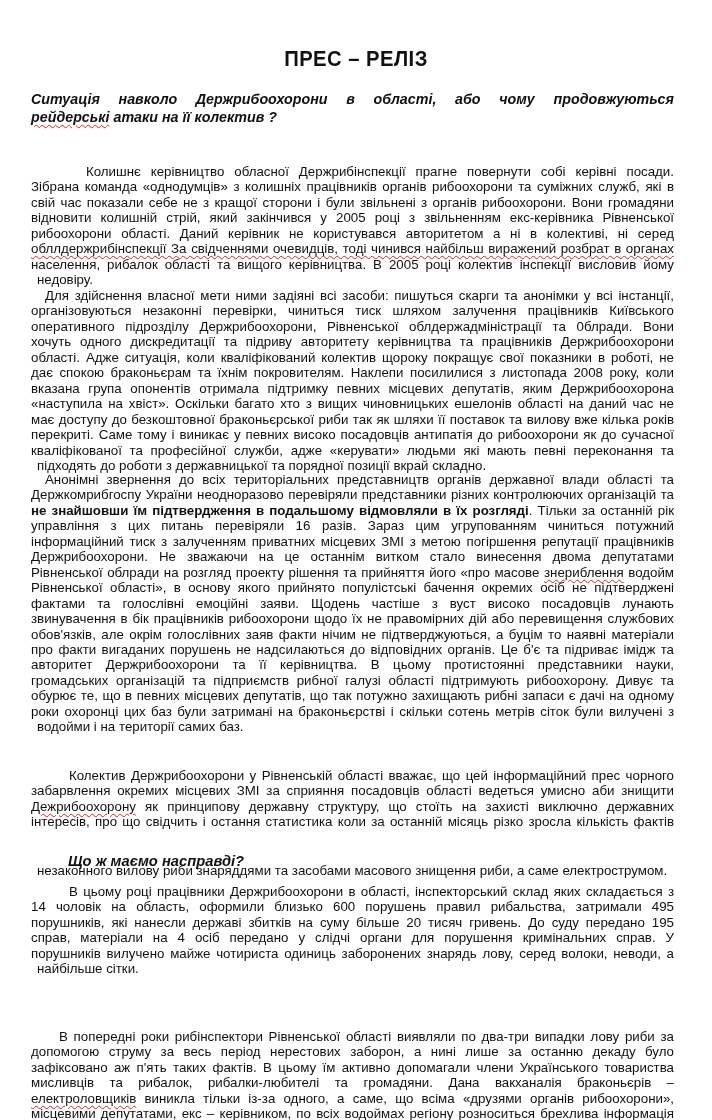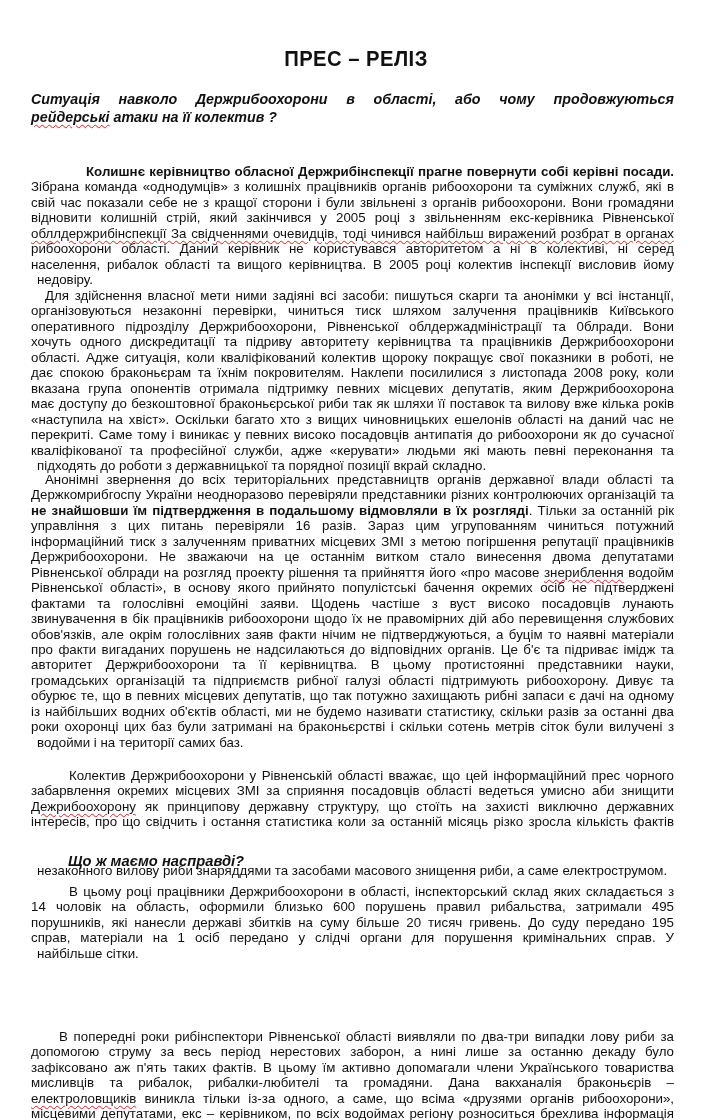--- a/index.html
+++ b/index.html
@@ -13,21 +13,21 @@
               font-style: italic; font-weight: bold; font-size: 15.2px; line-height: 18px;
               transform: scaleX(0.94); transform-origin: left top; width: 684px; }
   .subtitle .ln { display: block; text-align: justify; text-align-last: justify; }
   .subtitle .ln.last { text-align-last: left; }
   .heading2 { position: absolute; left: 68px; top: 852px; font-style: italic; font-weight: bold;
               font-size: 15.5px; line-height: 18px; transform: scaleX(0.95); transform-origin: left top; }
   .para { position: absolute; left: 31px; width: 643px; font-size: 13.3px; line-height: 15.45px; }
   .para .ln { display: block; white-space: nowrap; text-align: justify; text-align-last: justify;
               overflow: visible; }
   .para .ln.last { text-align-last: left; padding-left: 6px; }
-  .para .ln.ind1 { padding-left: 55px; font-weight: bold; }
+  .para .ln.ind1 { padding-left: 55px; }
   .para .ln.ind2 { padding-left: 14px; }
   .para .ln.ind3 { padding-left: 28px; }
   .para .ln.ind4 { padding-left: 38px; }
   .squig { text-decoration: underline wavy #d22; text-decoration-thickness: 1px; text-underline-offset: 2px; }
   .b { font-weight: bold; }
 </style>
 </head>
 <body>
 
 <div class="page">
@@ -37,36 +37,36 @@
   <div class="subtitle" style="width:684px;">
     <span class="ln"> Ситуація навколо Держрибоохорони в області, або чому продовжуються</span>
     <span class="ln last"><span class="squig">рейдерські</span> <span>атаки на її колектив ?</span></span>
   </div>
 
   <div class="para" style="top:164px;">
     <span class="ln ind1" style="white-space: nowrap; word-spacing: 0px;">Колишнє керівництво обласної  Держрибінспекції прагне повернути собі керівні посади.</span>
     <span class="ln" style="white-space: nowrap; word-spacing: 0px;">Зібрана команда «однодумців» з колишніх працівників органів рибоохорони та суміжних служб, які в</span>
     <span class="ln" style="white-space: nowrap; word-spacing: 0px;">свій час показали себе не з кращої сторони і були звільнені з органів рибоохорони.  Вони громадяни</span>
     <span class="ln" style="white-space: nowrap; word-spacing: 0px;">відновити колишній стрій, який закінчився у 2005 році з звільненням екс-керівника Рівненської</span>
+    <span class="ln" style="white-space: nowrap; word-spacing: 0px;">рибоохорони області. Даний керівник  не користувався авторитетом а ні в  колективі, ні серед</span>
     <span class="ln" style="white-space: nowrap; word-spacing: 0px;"><span class="squig">обллдержрибінспекції  За свідченнями очевидців, тоді чинився найбільш виражений розбрат в органах</span></span>
-    <span class="ln" style="white-space: nowrap; word-spacing: 0px;">рибоохорони області. Даний керівник  не користувався авторитетом а ні в  колективі, ні серед</span>
     <span class="ln" style="white-space: nowrap; word-spacing: 0px;">населення, рибалок області та вищого  керівництва. В 2005 році колектив інспекції висловив  йому</span>
     <span class="ln last" style="white-space: nowrap;">недовіру.</span>
   </div>
 
   <div class="para" style="top:288px;">
     <span class="ln ind2" style="white-space: nowrap; word-spacing: 0px;">Для  здійснення власної мети ними  задіяні всі засоби: пишуться скарги та анонімки у всі інстанції,</span>
     <span class="ln" style="white-space: nowrap; word-spacing: 0px;">організовуються   незаконні перевірки, чиниться тиск шляхом залучення   працівників   Київського</span>
     <span class="ln" style="white-space: nowrap; word-spacing: 0px;">оперативного підрозділу   Держрибоохорони, Рівненської облдержадміністрації та 0блради.   Вони</span>
     <span class="ln" style="white-space: nowrap; word-spacing: 0px;">хочуть одного   дискредитації   та підриву авторитету керівництва та працівників   Держрибоохорони</span>
     <span class="ln" style="white-space: nowrap; word-spacing: 0px;">області. Адже ситуація, коли кваліфікований колектив щороку покращує свої показники в роботі, не</span>
     <span class="ln" style="white-space: nowrap; word-spacing: 0px;">дає спокою браконьєрам та їхнім покровителям. Наклепи посилилися  з  листопада 2008 року, коли</span>
     <span class="ln" style="white-space: nowrap; word-spacing: 0px;">вказана група   опонентів отримала підтримку   певних   місцевих депутатів, яким Держрибоохорона</span>
+    <span class="ln" style="white-space: nowrap; word-spacing: 0px;">«наступила на хвіст». Оскільки багато хто  з вищих чиновницьких ешелонів області на даний час не</span>
     <span class="ln" style="white-space: nowrap; word-spacing: 0px;">має доступу до безкоштовної браконьєрської риби так як шляхи її поставок та вилову вже кілька років</span>
-    <span class="ln" style="white-space: nowrap; word-spacing: 0px;">«наступила на хвіст». Оскільки багато хто  з вищих чиновницьких ешелонів області на даний час не</span>
     <span class="ln" style="white-space: nowrap; word-spacing: 0px;">перекриті. Саме тому і виникає  у певних високо посадовців антипатія до рибоохорони як до сучасної</span>
     <span class="ln" style="white-space: nowrap; word-spacing: 0px;">кваліфікованої  та  професійної  служби,  адже  «керувати»  людьми  які  мають  певні  переконання  та</span>
     <span class="ln last" style="white-space: nowrap;">підходять до роботи з державницької та порядної позиції вкрай складно.</span>
   </div>
 
   <div class="para" style="top:472px;">
     <span class="ln ind2" style="white-space: nowrap; word-spacing: 0px;">Анонімні звернення до всіх територіальних представництв органів державної влади області та</span>
     <span class="ln" style="white-space: nowrap; word-spacing: 0px;">Держкомрибгоспу України неодноразово перевіряли представники різних контролюючих організацій та</span>
     <span class="ln" style="white-space: nowrap; word-spacing: 0px;"><span class="b">не знайшовши їм підтвердження в подальшому відмовляли в їх розгляді</span><span>. Тільки за останній рік</span></span>
     <span class="ln" style="white-space: nowrap; word-spacing: 0px;">управління  з  цих  питань  перевіряли  16  разів.    Зараз  цим  угрупованням  чиниться  потужний</span>
@@ -74,40 +74,40 @@
     <span class="ln" style="white-space: nowrap; word-spacing: 0px;">Держрибоохорони.  Не  зважаючи  на  це  останнім  витком  стало  винесення  двома  депутатами</span>
     <span class="ln" style="white-space: nowrap; word-spacing: 0px;"><span>Рівненської облради на розгляд проекту рішення та прийняття його «про масове </span><span class="squig">знериблення</span><span> водойм</span></span>
     <span class="ln" style="white-space: nowrap; word-spacing: 0px;">Рівненської  області»,  в  основу  якого  прийнято  популістські  бачення  окремих  осіб  не  підтверджені</span>
     <span class="ln" style="white-space: nowrap; word-spacing: 0px;">фактами   та   голослівні   емоційні   заяви.   Щодень   частіше   з   вуст   високо   посадовців   лунають</span>
     <span class="ln" style="white-space: nowrap; word-spacing: 0px;">звинувачення в бік працівників рибоохорони щодо їх не правомірних дій або перевищення службових</span>
     <span class="ln" style="white-space: nowrap; word-spacing: 0px;">обов'язків, але окрім голослівних заяв факти  нічим не підтверджуються, а буцім то наявні матеріали</span>
     <span class="ln" style="white-space: nowrap; word-spacing: 0px;">про факти вигаданих порушень не надсилаються до відповідних органів. Це б'є та підриває імідж та</span>
     <span class="ln" style="white-space: nowrap; word-spacing: 0px;">авторитет  Держрибоохорони  та  її  керівництва.        В  цьому  протистоянні    представники  науки,</span>
     <span class="ln" style="white-space: nowrap; word-spacing: 0px;">громадських організацій та підприємств рибної галузі області підтримують рибоохорону.  Дивує та</span>
     <span class="ln" style="white-space: nowrap; word-spacing: 0px;">обурює те, що в певних місцевих депутатів, що так потужно захищають рибні запаси є дачі на одному</span>
-    <span class="ln" style="white-space: nowrap; word-spacing: 0px;">із найбільших водних об'єктів області, ми не будемо називати статистику, скільки разів за останні два</span>
     <span class="ln" style="white-space: nowrap; word-spacing: 0px;">роки охоронці цих баз були затримані  на браконьєрстві і скільки сотень метрів сіток були вилучені з</span>
     <span class="ln last" style="white-space: nowrap;">водойми і на території самих баз.</span>
   </div>
 
   <div class="para" style="top:768px;">
     <span class="ln ind4" style="white-space: nowrap; word-spacing: 0px;">Колектив Держрибоохорони у Рівненській області вважає, що цей інформаційний прес чорного</span>
     <span class="ln" style="white-space: nowrap; word-spacing: 0px;">забарвлення  окремих   місцевих  ЗМІ  за  сприяння  посадовців  області  ведеться  умисно  аби  знищити</span>
     <span class="ln" style="white-space: nowrap; word-spacing: 0px;"><span class="squig">Дежрибоохорону</span><span> як  принципову  державну  структуру,  що  стоїть  на  захисті  виключно  державних</span></span>
     <span class="ln" style="white-space: nowrap; word-spacing: 0px;">інтересів,  про що свідчить і остання статистика коли за останній місяць різко зросла кількість фактів</span>
     <span class="ln last" style="white-space: nowrap; margin-top: 33px;">незаконного вилову риби знаряддями та засобами масового знищення риби, а саме електрострумом.</span>
   </div>
 
   <div class="heading2">Що ж маємо насправді?</div>
 
   <div class="para" style="top:884px;">
     <span class="ln ind4" style="white-space: nowrap; word-spacing: 0px;">В цьому році  працівники Держрибоохорони в області, інспекторський склад яких складається з</span>
     <span class="ln" style="white-space: nowrap; word-spacing: 0px;">14  чоловік  на  область,  оформили  близько  600  порушень  правил  рибальства,  затримали  495</span>
     <span class="ln" style="white-space: nowrap; word-spacing: 0px;">порушників, які нанесли державі збитків на суму більше 20 тисяч гривень.  До суду передано 195</span>
-    <span class="ln" style="white-space: nowrap; word-spacing: 0px;">справ,  матеріали  на    1  осіб  передано    у  слідчі  органи  для  порушення  кримінальних  справ.  У</span>
+    <span class="ln" style="white-space: nowrap; word-spacing: 0px;">справ,  матеріали  на    4  осіб  передано    у  слідчі  органи  для  порушення  кримінальних  справ.  У</span>
+    <span class="ln" style="white-space: nowrap; word-spacing: 0px;">порушників вилучено  майже чотириста одиниць  заборонених  знарядь лову, серед волоки, неводи, а</span>
     <span class="ln last" style="white-space: nowrap;">найбільше сітки.</span>
   </div>
 
   <div class="para" style="top:1029px;">
     <span class="ln ind3" style="white-space: nowrap; word-spacing: 0px;">В попередні роки рибінспектори Рівненської області  виявляли по два-три  випадки лову риби за</span>
     <span class="ln" style="white-space: nowrap; word-spacing: 0px;">допомогою  струму  за  весь  період  нерестових  заборон,    а  нині  лише  за  останню  декаду  було</span>
     <span class="ln" style="white-space: nowrap; word-spacing: 0px;">зафіксовано  аж п'ять таких фактів. В цьому їм активно допомагали  члени Українського товариства</span>
     <span class="ln" style="white-space: nowrap; word-spacing: 0px;">мисливців   та   рибалок,   рибалки-любителі   та   громадяни.   Дана   вакханалія   браконьєрів   –</span>
     <span class="ln" style="white-space: nowrap; word-spacing: 0px;"><span class="squig">електроловщиків</span><span>  виникла тільки із-за одного, а саме, що  всіма «друзями органів рибоохорони»,</span></span>
     <span class="ln" style="white-space: nowrap; word-spacing: 0px;">місцевими депутатами, екс – керівником, по всіх водоймах регіону розноситься брехлива інформація</span>

